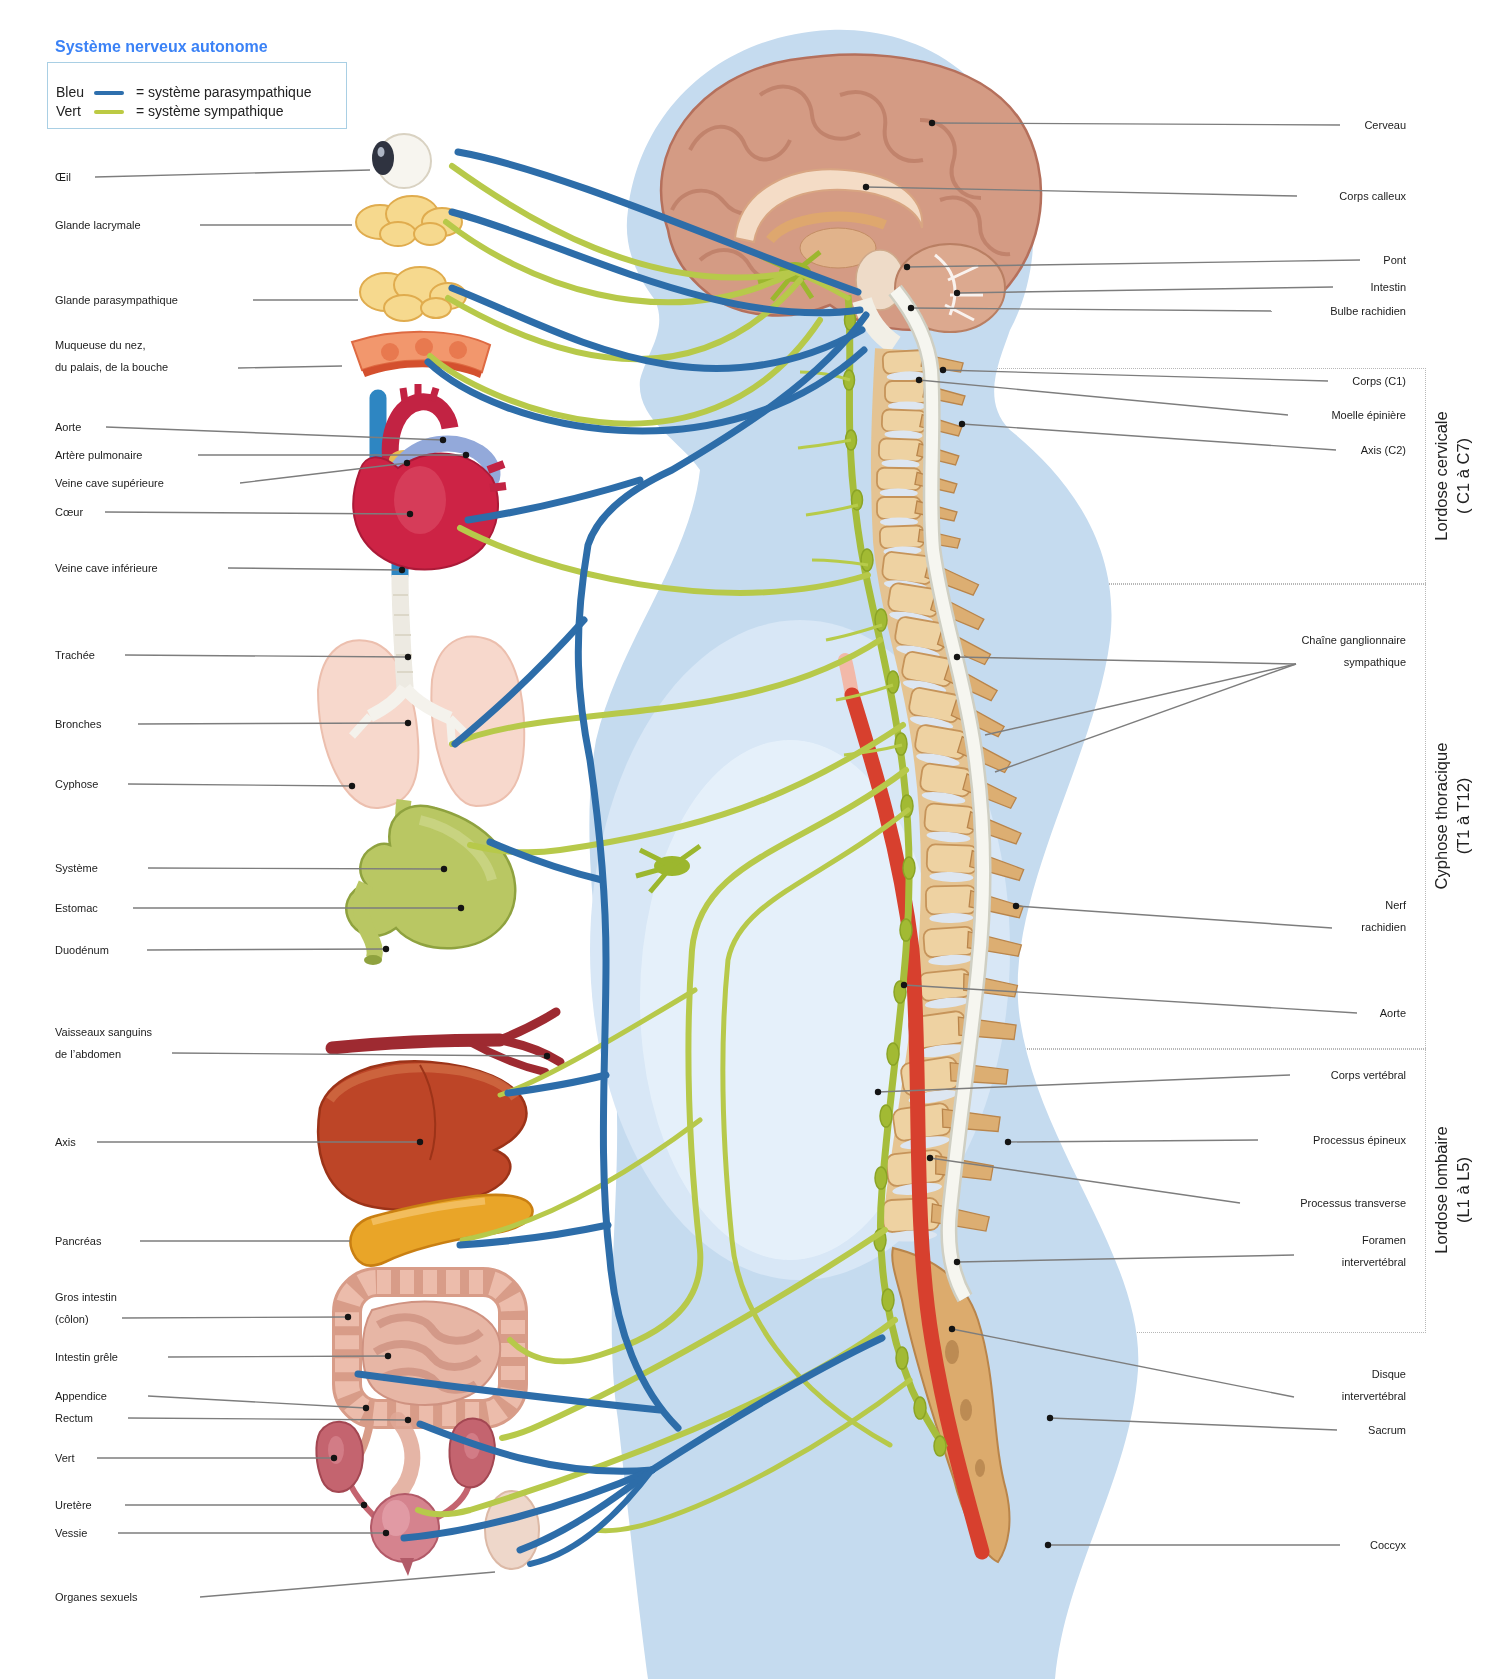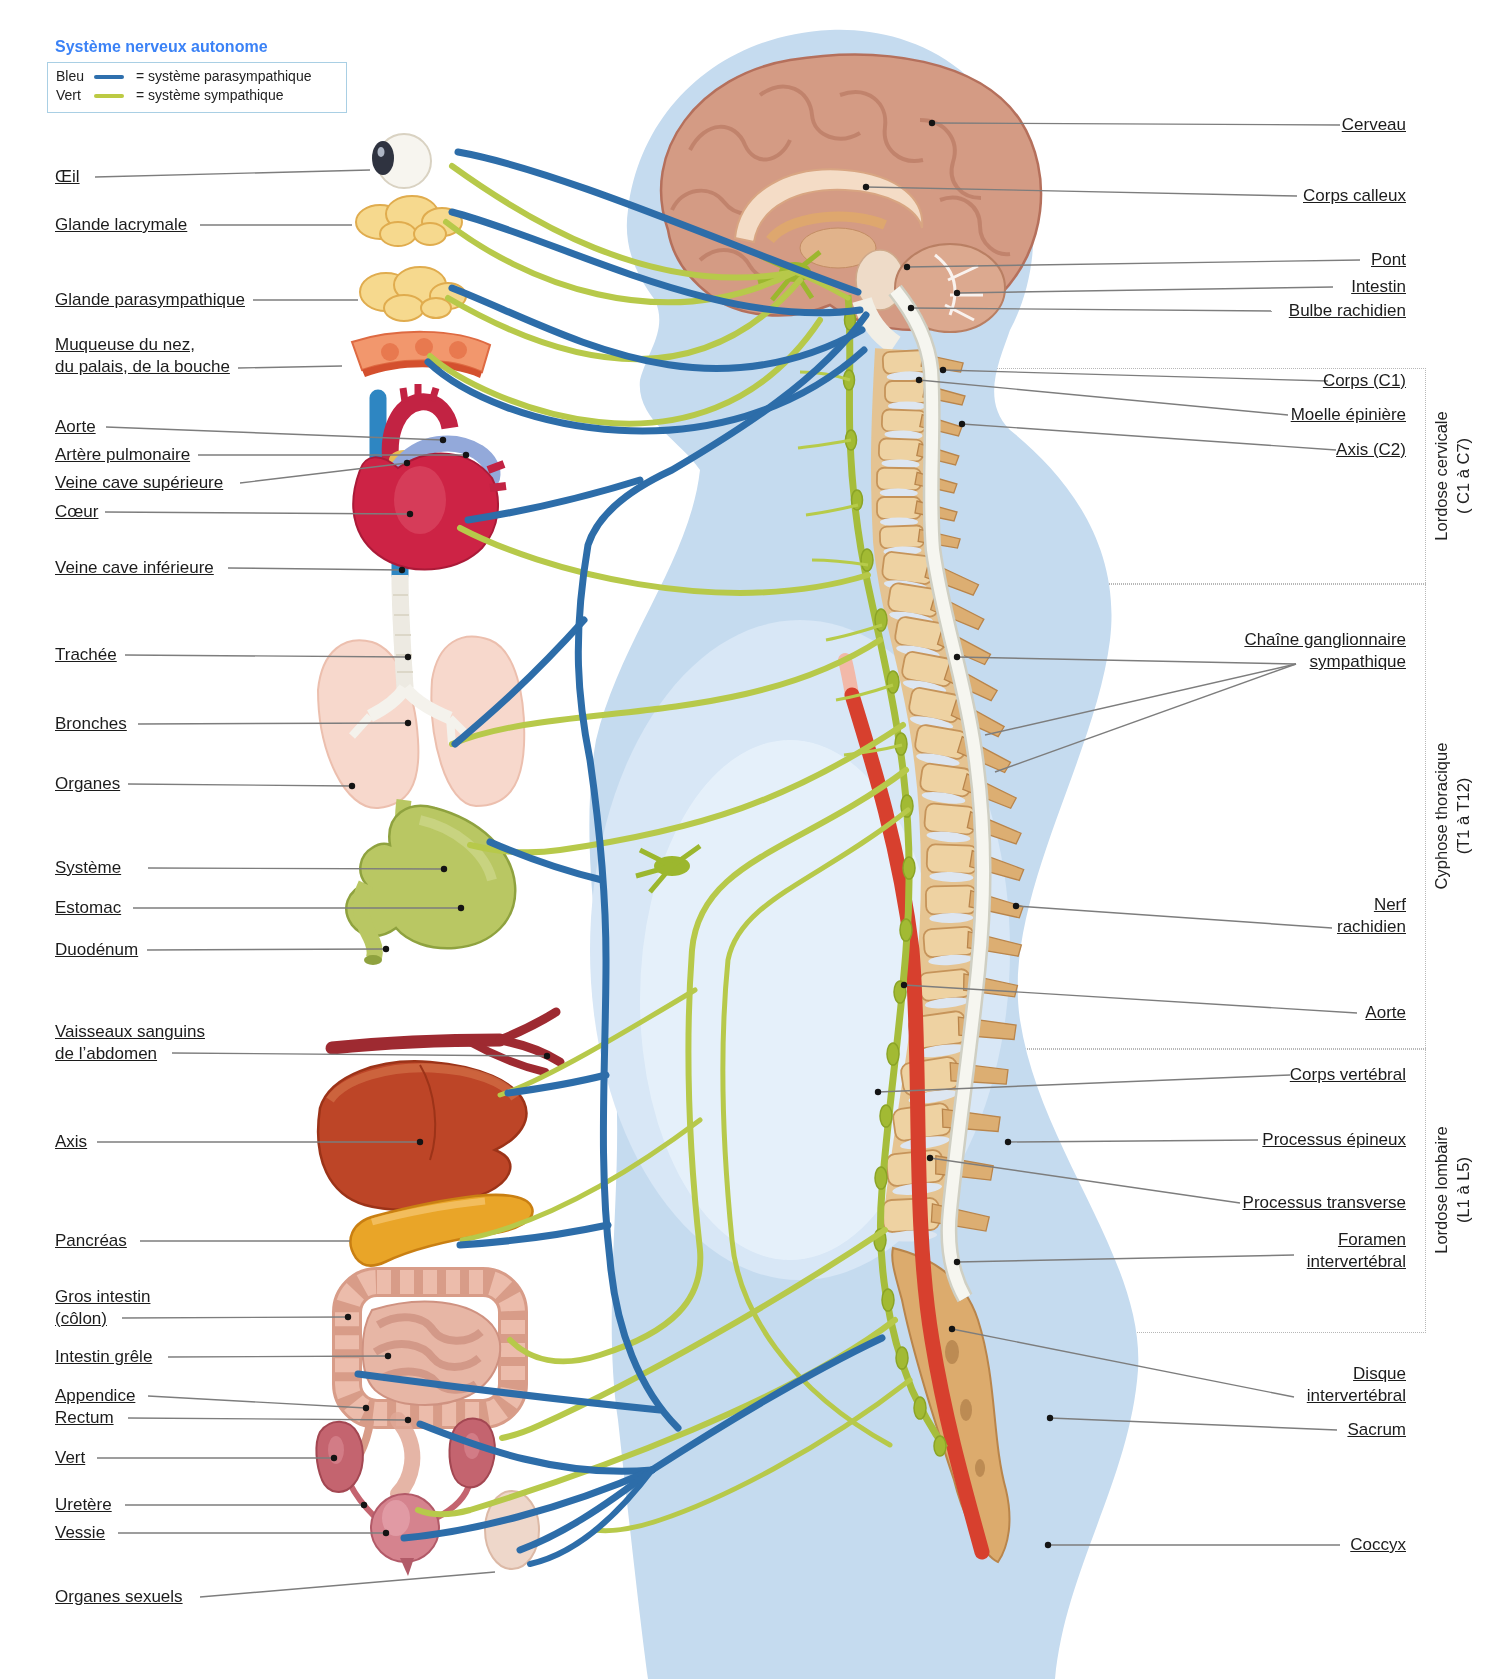--- a/index.html
+++ b/index.html
@@ -1,27 +1,27 @@
 <!DOCTYPE html>
 <html><head>
 <meta charset="utf-8">
 <style>
   html,body{margin:0;padding:0;background:#fff;}
   #stage{position:relative;width:1500px;height:1679px;background:#ffffff;overflow:hidden;
          font-family:"Liberation Sans","DejaVu Sans",sans-serif;color:#1c1c1c;}
   svg{position:absolute;left:0;top:0;pointer-events:none;}
   .title{position:absolute;left:55px;top:38px;font-size:16px;font-weight:bold;color:#3b82f6;}
   .legend{position:absolute;left:47px;top:62px;width:300px;border:1.5px solid #a9cfe4;background:#fff;
-          padding:4px 10px 7px 8px;box-sizing:border-box;}
+          padding:20px 10px 7px 8px;box-sizing:border-box;}
   .legend-row{display:flex;align-items:center;font-size:14px;line-height:19px;color:#222;}
   .legend-color{width:38px;flex:0 0 38px;}
   .legend-sw{width:30px;height:4px;border-radius:2px;margin-right:12px;flex:0 0 30px;}
   .sw-blue{background:#2e6fad;}
   .sw-green{background:#bcca43;}
-  .lbl{position:absolute;font-size:17px;line-height:22px;white-space:pre-line;text-decoration:underline;}
+  .lbl{position:absolute;font-size:11px;line-height:22px;white-space:pre-line;}
   .lbl-r{text-align:right;}
   .bracket{position:absolute;border:1.5px dotted #b7b7b7;}
   .vwrap{position:absolute;width:0;height:0;}
   .vlabel{position:absolute;left:0;top:0;transform:translate(-50%,-50%) rotate(-90deg);
           width:max-content;text-align:center;font-size:16.5px;line-height:22px;
           white-space:pre-line;color:#222;}
 </style>
 </head>
 <body>
 
@@ -441,21 +441,21 @@
   <div class="lbl" style="left:55px;top:289px">Glande parasympathique</div>
   <div class="lbl" style="left:55px;top:334px">Muqueuse du nez,
 du palais, de la bouche</div>
   <div class="lbl" style="left:55px;top:416px">Aorte</div>
   <div class="lbl" style="left:55px;top:444px">Artère pulmonaire</div>
   <div class="lbl" style="left:55px;top:472px">Veine cave supérieure</div>
   <div class="lbl" style="left:55px;top:501px">Cœur</div>
   <div class="lbl" style="left:55px;top:557px">Veine cave inférieure</div>
   <div class="lbl" style="left:55px;top:644px">Trachée</div>
   <div class="lbl" style="left:55px;top:713px">Bronches</div>
-  <div class="lbl" style="left:55px;top:773px">Organes</div>
+  <div class="lbl" style="left:55px;top:773px">Cyphose</div>
   <div class="lbl" style="left:55px;top:857px">Système</div>
   <div class="lbl" style="left:55px;top:897px">Estomac</div>
   <div class="lbl" style="left:55px;top:939px">Duodénum</div>
   <div class="lbl" style="left:55px;top:1021px">Vaisseaux sanguins
 de l’abdomen</div>
   <div class="lbl" style="left:55px;top:1131px">Axis</div>
   <div class="lbl" style="left:55px;top:1230px">Pancréas</div>
   <div class="lbl" style="left:55px;top:1286px">Gros intestin
 (côlon)</div>
   <div class="lbl" style="left:55px;top:1346px">Intestin grêle</div>

